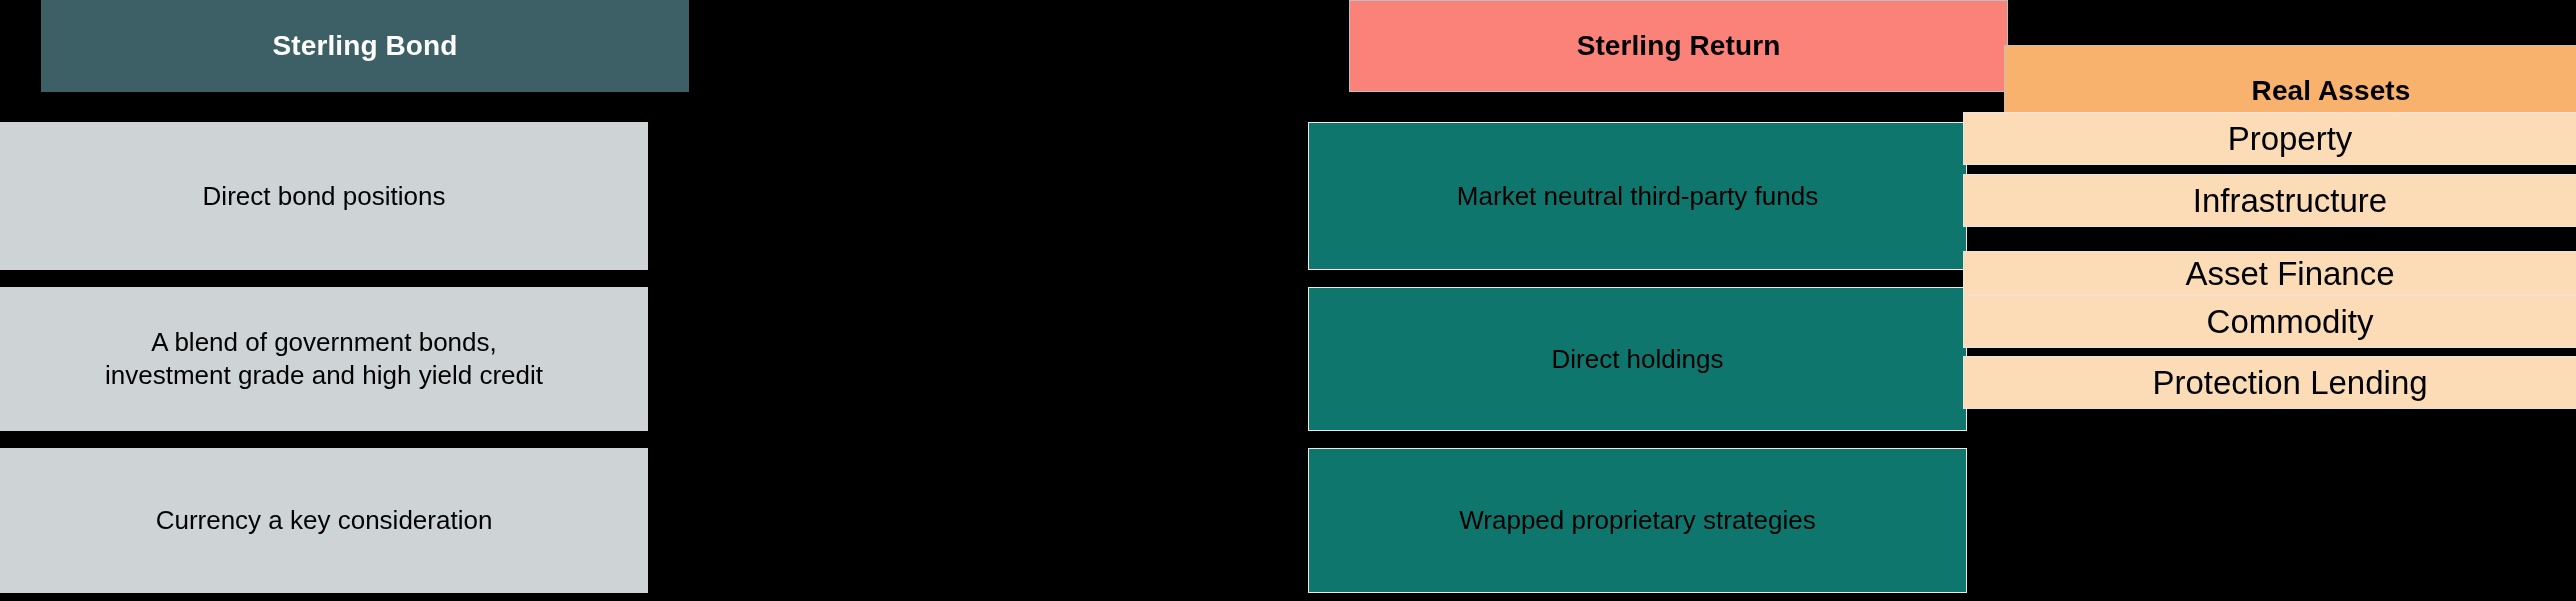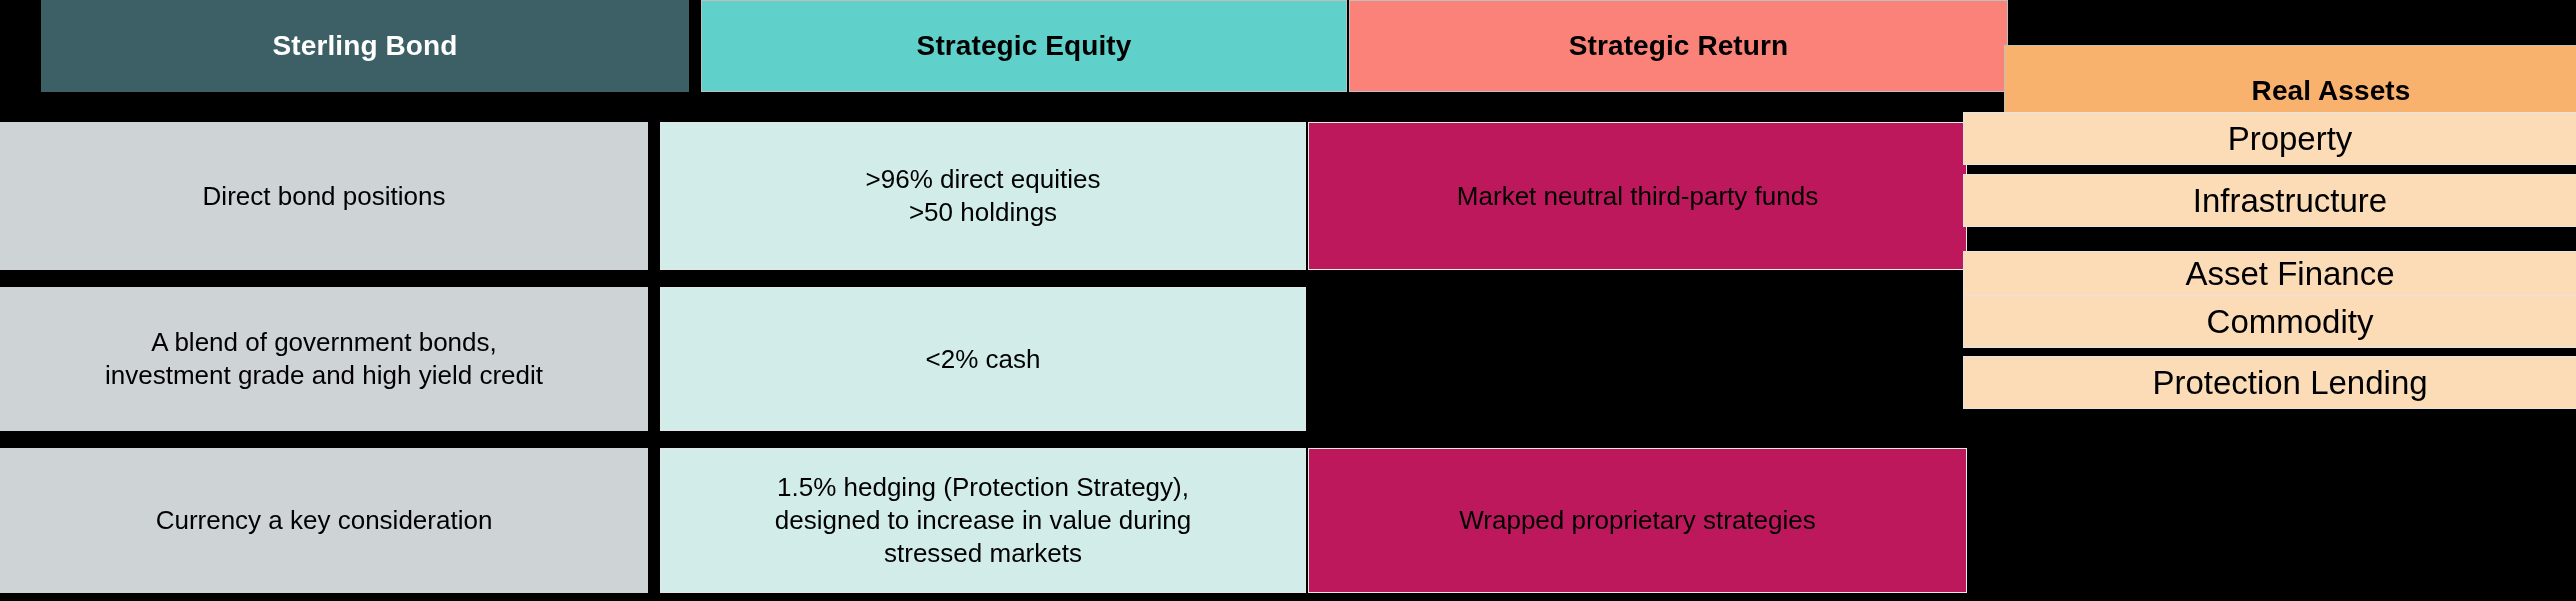--- a/index.html
+++ b/index.html
@@ -60,21 +60,21 @@
     align-items: center;
     justify-content: center;
     text-align: center;
     color: #000000;
     font-size: 26px;
     line-height: 1.26;
     padding: 2.4px 11px;
   }
   .col-0 .cell { background: #CED3D6; }
   .col-1 .cell { background: #D2EDE9; border: 1.8px solid #E6E6E6; }
-  .col-2 .cell { background: #be185d; border: 1.8px solid #F2E6E6; }
+  .col-2 .cell { background: #0f766e; border: 1.8px solid #F2E6E6; }
   .col-3 .cell { background: #FBDCB6; border: 1.8px solid #E4E4E4; }
 
   
   .r3-0 { top: 122px; height: 148px; }
   .r3-1 { top: 287px; height: 144px; }
   .r3-2 { top: 448px; height: 145px; }
 
   
   .r5-0 { top: 112px; height: 53px; }
   .r5-1 { top: 174px; height: 53px; }
@@ -89,33 +89,25 @@
 <div id="board">
 
   <div class="col col-0">
     <div class="header">Sterling Bond</div>
     <div class="cell r3-0">Direct bond positions</div>
     <div class="cell r3-1" style="white-space: pre-line;">A blend of government bonds,
 investment grade and high yield credit</div>
     <div class="cell r3-2">Currency a key consideration</div>
   </div>
 
-  <div class="col col-1">
-    <div class="header">Strategic Equity</div>
-    <div class="cell r3-0" style="white-space: pre-line;">&gt;96% direct equities
-&gt;50 holdings</div>
-    <div class="cell r3-1">&lt;2% cash</div>
-    <div class="cell r3-2" style="white-space: pre-line;">1.5% hedging (Protection Strategy),
-designed to increase in value during
-stressed markets</div>
-  </div>
 
   <div class="col col-2">
-    <div class="header">Strategic Return</div>
+    <div class="header">Sterling Return</div>
     <div class="cell r3-0">Market neutral third-party funds</div>
+    <div class="cell r3-1">Direct holdings</div>
     <div class="cell r3-2">Wrapped proprietary strategies</div>
   </div>
 
   <div class="col col-3">
     <div class="header">Real Assets</div>
     <div class="cell r5-0">Property</div>
     <div class="cell r5-1">Infrastructure</div>
     <div class="cell r5-2">Asset Finance</div>
     <div class="cell r5-3">Commodity</div>
     <div class="cell r5-4">Protection Lending</div>

